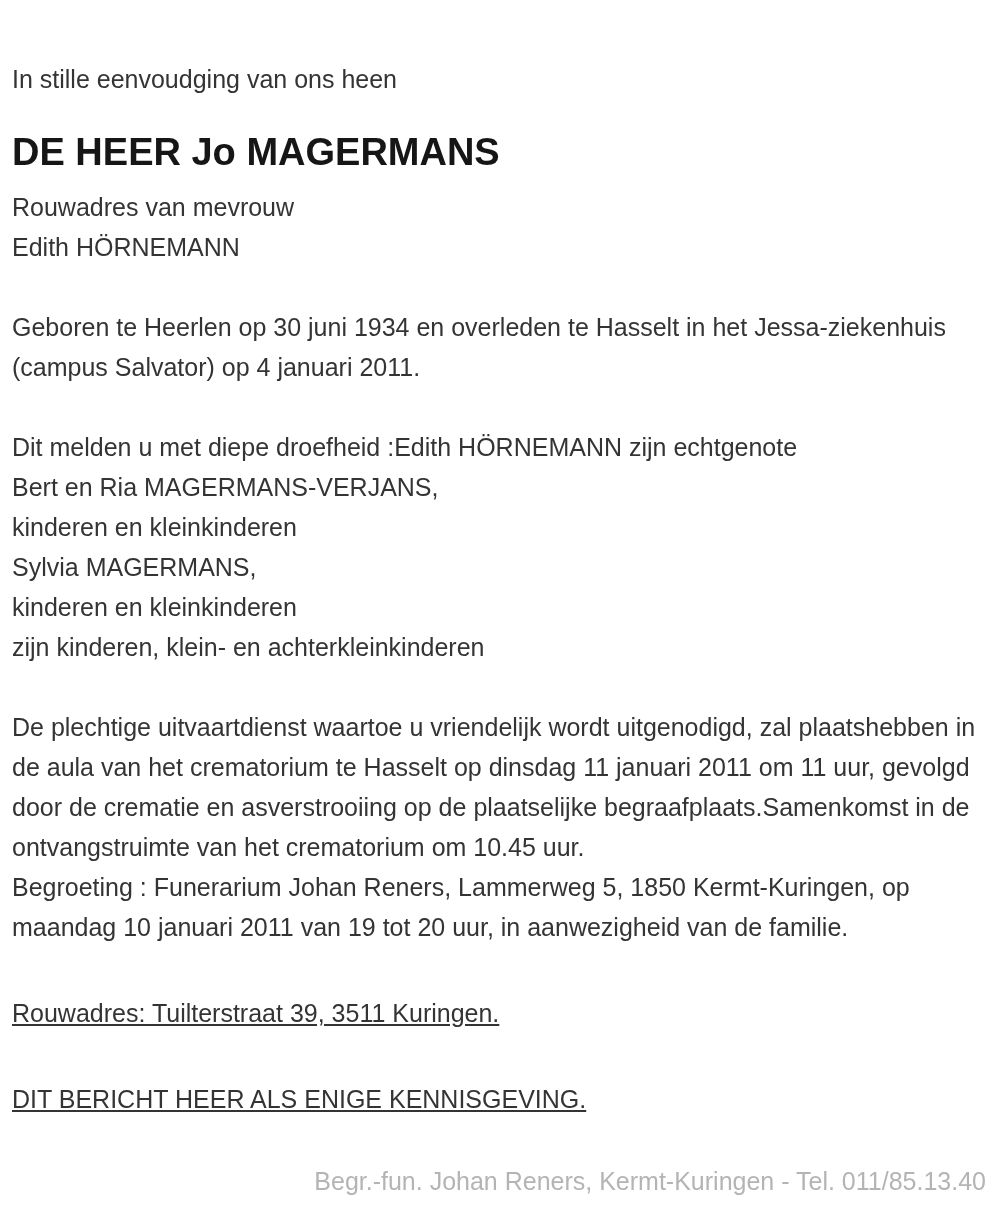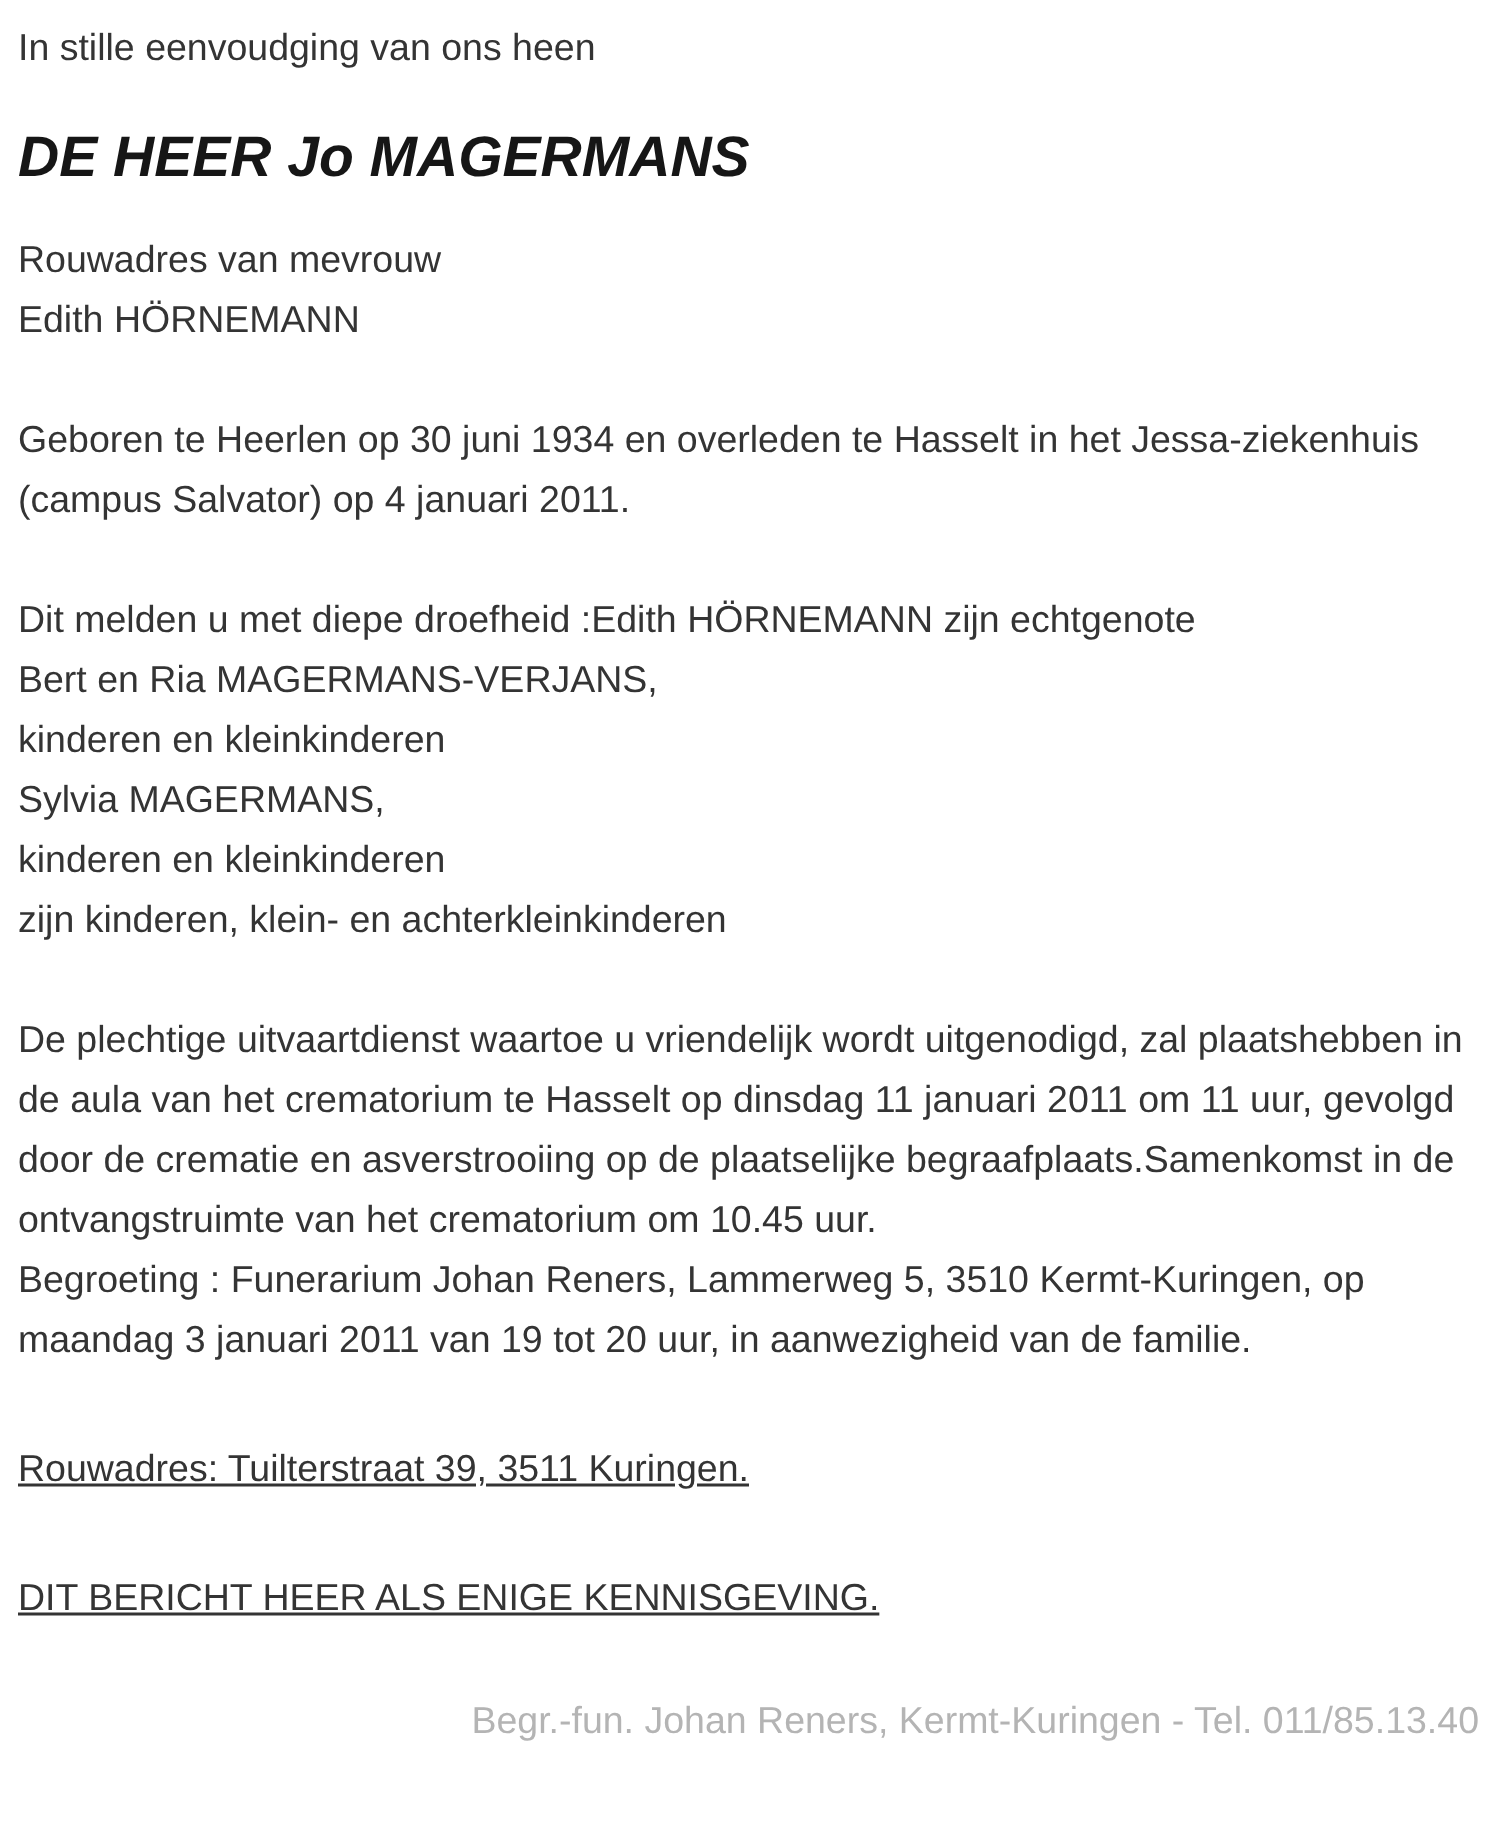--- a/index.html
+++ b/index.html
@@ -11,28 +11,28 @@
     font-family: "Liberation Sans", sans-serif;
     color: var(--text, #343434);
     font-size: 25px;
     line-height: 40px;
     padding: 12px 14px 0 12px;
     -webkit-font-smoothing: antialiased;
   }
   .notice { max-width: 988px; }
   .intro-line {
     margin-bottom: 30px;
+    margin-top: 47px;
   }
   .deceased-name {
     font-size: 38px;
     line-height: 46px;
     font-weight: 700;
     color: var(--heading, #161616);
-    margin-bottom: 25px;
-    font-style: italic;
+    margin-bottom: 12px;
   }
   .line { display: block; }
   .para { margin-top: 40px; }
   .para-lg { margin-top: 46px; text-decoration: underline; }
   .footer-line {
     margin-top: 42px;
     color: var(--footer-text, #b4b4b4);
     text-align: right;
   }
 </style>
@@ -55,21 +55,21 @@
     <p class="line">Dit melden u met diepe droefheid :Edith HÖRNEMANN zijn echtgenote</p>
     <p class="line">Bert en Ria MAGERMANS-VERJANS,</p>
     <p class="line">kinderen en kleinkinderen</p>
     <p class="line">Sylvia MAGERMANS,</p>
     <p class="line">kinderen en kleinkinderen</p>
     <p class="line">zijn kinderen, klein- en achterkleinkinderen</p>
   </div>
 
   <div class="para">
     <p class="line">De plechtige uitvaartdienst waartoe u vriendelijk wordt uitgenodigd, zal plaatshebben in de aula van het crematorium te Hasselt op dinsdag 11 januari 2011 om 11 uur, gevolgd door de crematie en asverstrooiing op de plaatselijke begraafplaats.Samenkomst in de ontvangstruimte van het crematorium om 10.45 uur.</p>
-    <p class="line">Begroeting : Funerarium Johan Reners, Lammerweg 5, 3510 Kermt-Kuringen, op maandag 3 januari 2011 van 19 tot 20 uur, in aanwezigheid van de familie.</p>
+    <p class="line">Begroeting : Funerarium Johan Reners, Lammerweg 5, 1850 Kermt-Kuringen, op maandag 10 januari 2011 van 19 tot 20 uur, in aanwezigheid van de familie.</p>
   </div>
 
   <p class="para-lg">Rouwadres: Tuilterstraat 39, 3511 Kuringen.</p>
 
   <p class="para-lg">DIT BERICHT HEER ALS ENIGE KENNISGEVING.</p>
 
   <p class="footer-line">Begr.-fun. Johan Reners, Kermt-Kuringen - Tel. 011/85.13.40</p>
 
 </main>
 

